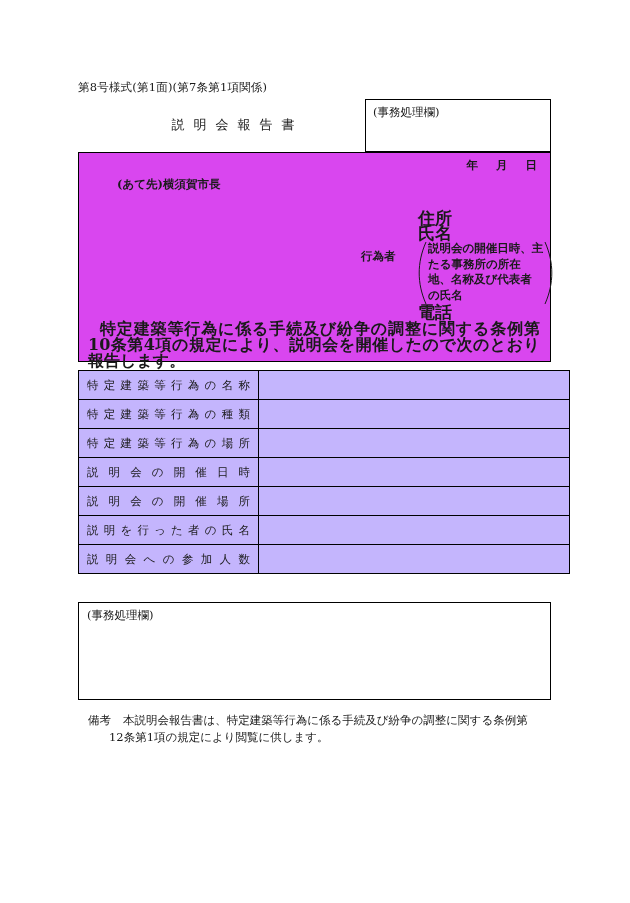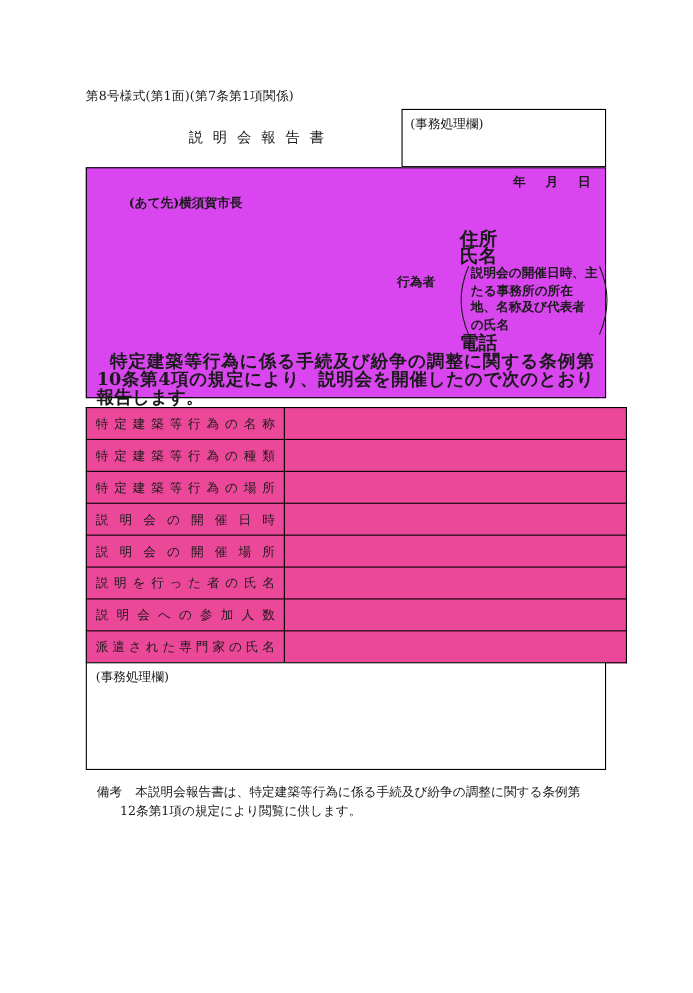--- a/index.html
+++ b/index.html
@@ -163,21 +163,21 @@
     text-align: justify;
   }
 
   
   .main-table {
     position: absolute;
     left: 78px;
     top: 370px;
     width: 473px;
     border-collapse: collapse;
-    background: #ec4899;
+    background: #c4b5fd;
     table-layout: fixed;
     z-index: 1;
   }
   .main-table td {
     border: 0.8px solid #000;
     height: 28px;
     padding: 0;
     vertical-align: middle;
   }
   .main-table .lbl {
@@ -311,24 +311,20 @@
         <td class="val"></td>
       </tr>
       <tr>
         <td class="lbl">説明を行った者の氏名</td>
         <td class="val"></td>
       </tr>
       <tr>
         <td class="lbl">説明会への参加人数</td>
         <td class="val"></td>
       </tr>
-      <tr>
-        <td class="lbl">派遣された専門家の氏名</td>
-        <td class="val"></td>
-      </tr>
     </tbody>
   </table>
 
   <div class="admin-box-bottom">
     <div class="label">(事務処理欄)</div>
   </div>
 
   <div class="remarks">
     <div class="rline1">
       <span class="rlabel">備考</span><span>本説明会報告書は、特定建築等行為に係る手続及び紛争の調整に関する条例第</span>

